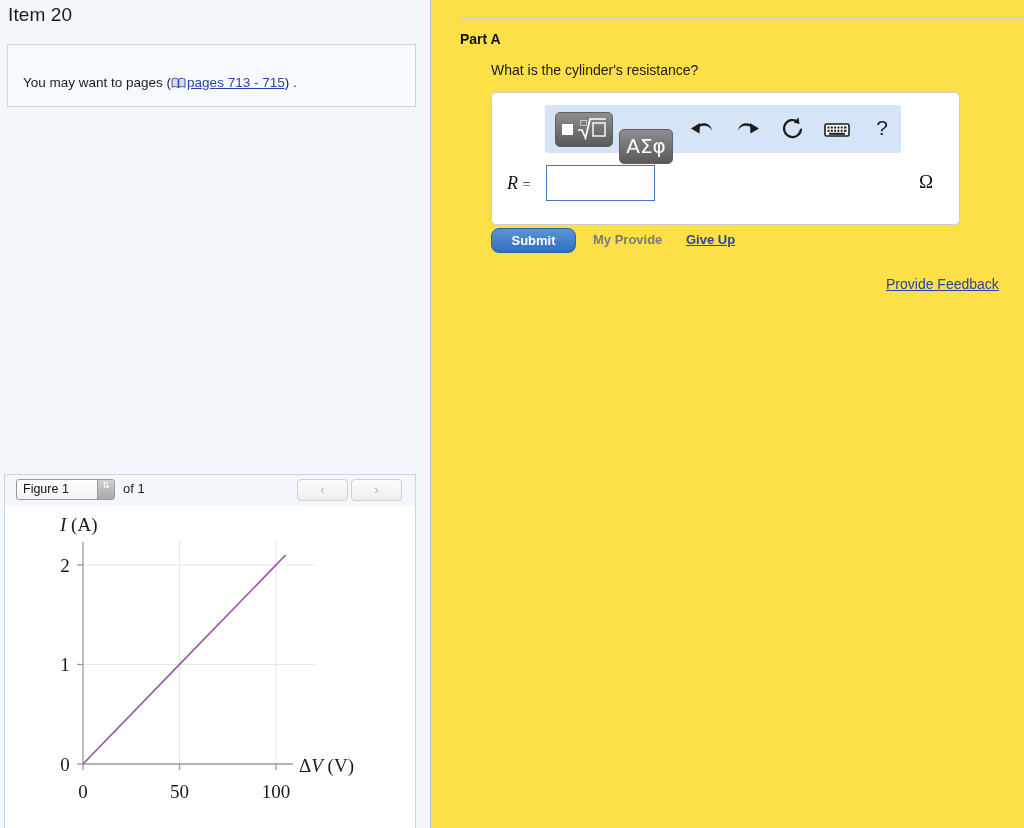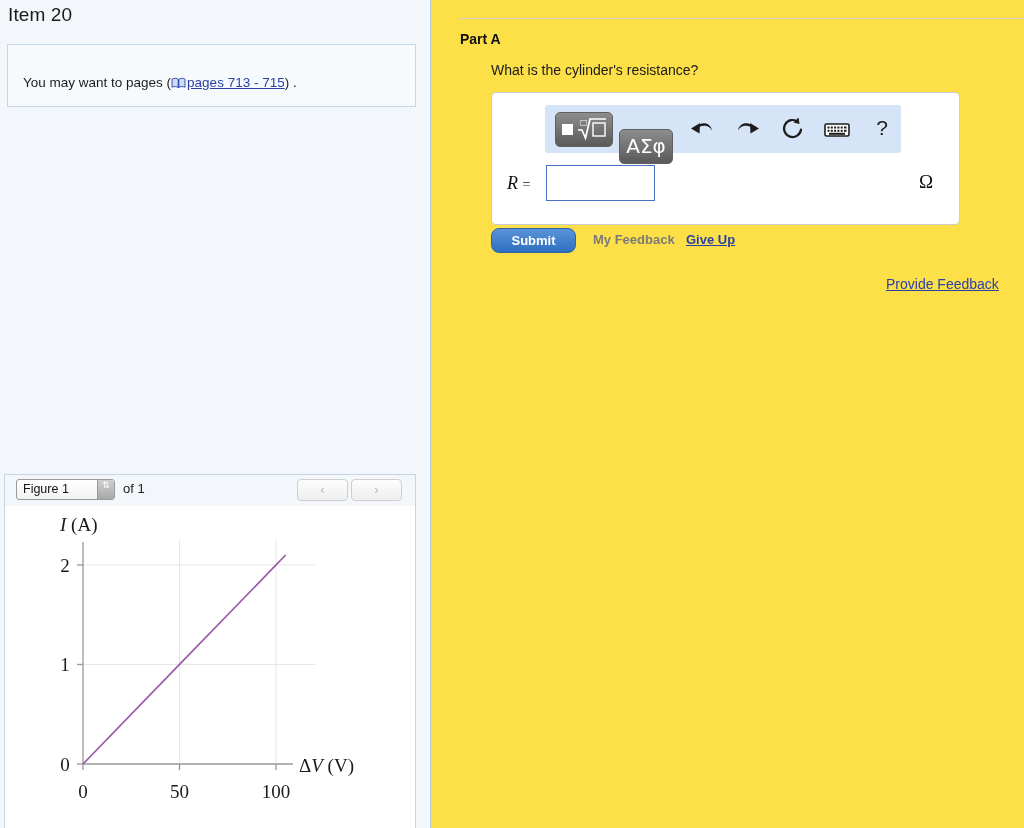--- a/index.html
+++ b/index.html
@@ -439,18 +439,18 @@
 
       <div id="answer-row">
         <div id="r-label"><i>R</i> <span class="eq">=</span></div>
         <input id="answer-input" type="text" value="" style="">
         <div id="unit-omega">Ω</div>
       </div>
 
     </div>
 
     <div id="submit-button">Submit</div>
-    <div id="my-answers">My Feedback</div>
+    <div id="my-answers">My Provide</div>
     <div id="give-up">Give Up</div>
     <div id="provide-feedback">Provide Feedback</div>
 
   </div>
 </div>
 
 </body></html>

